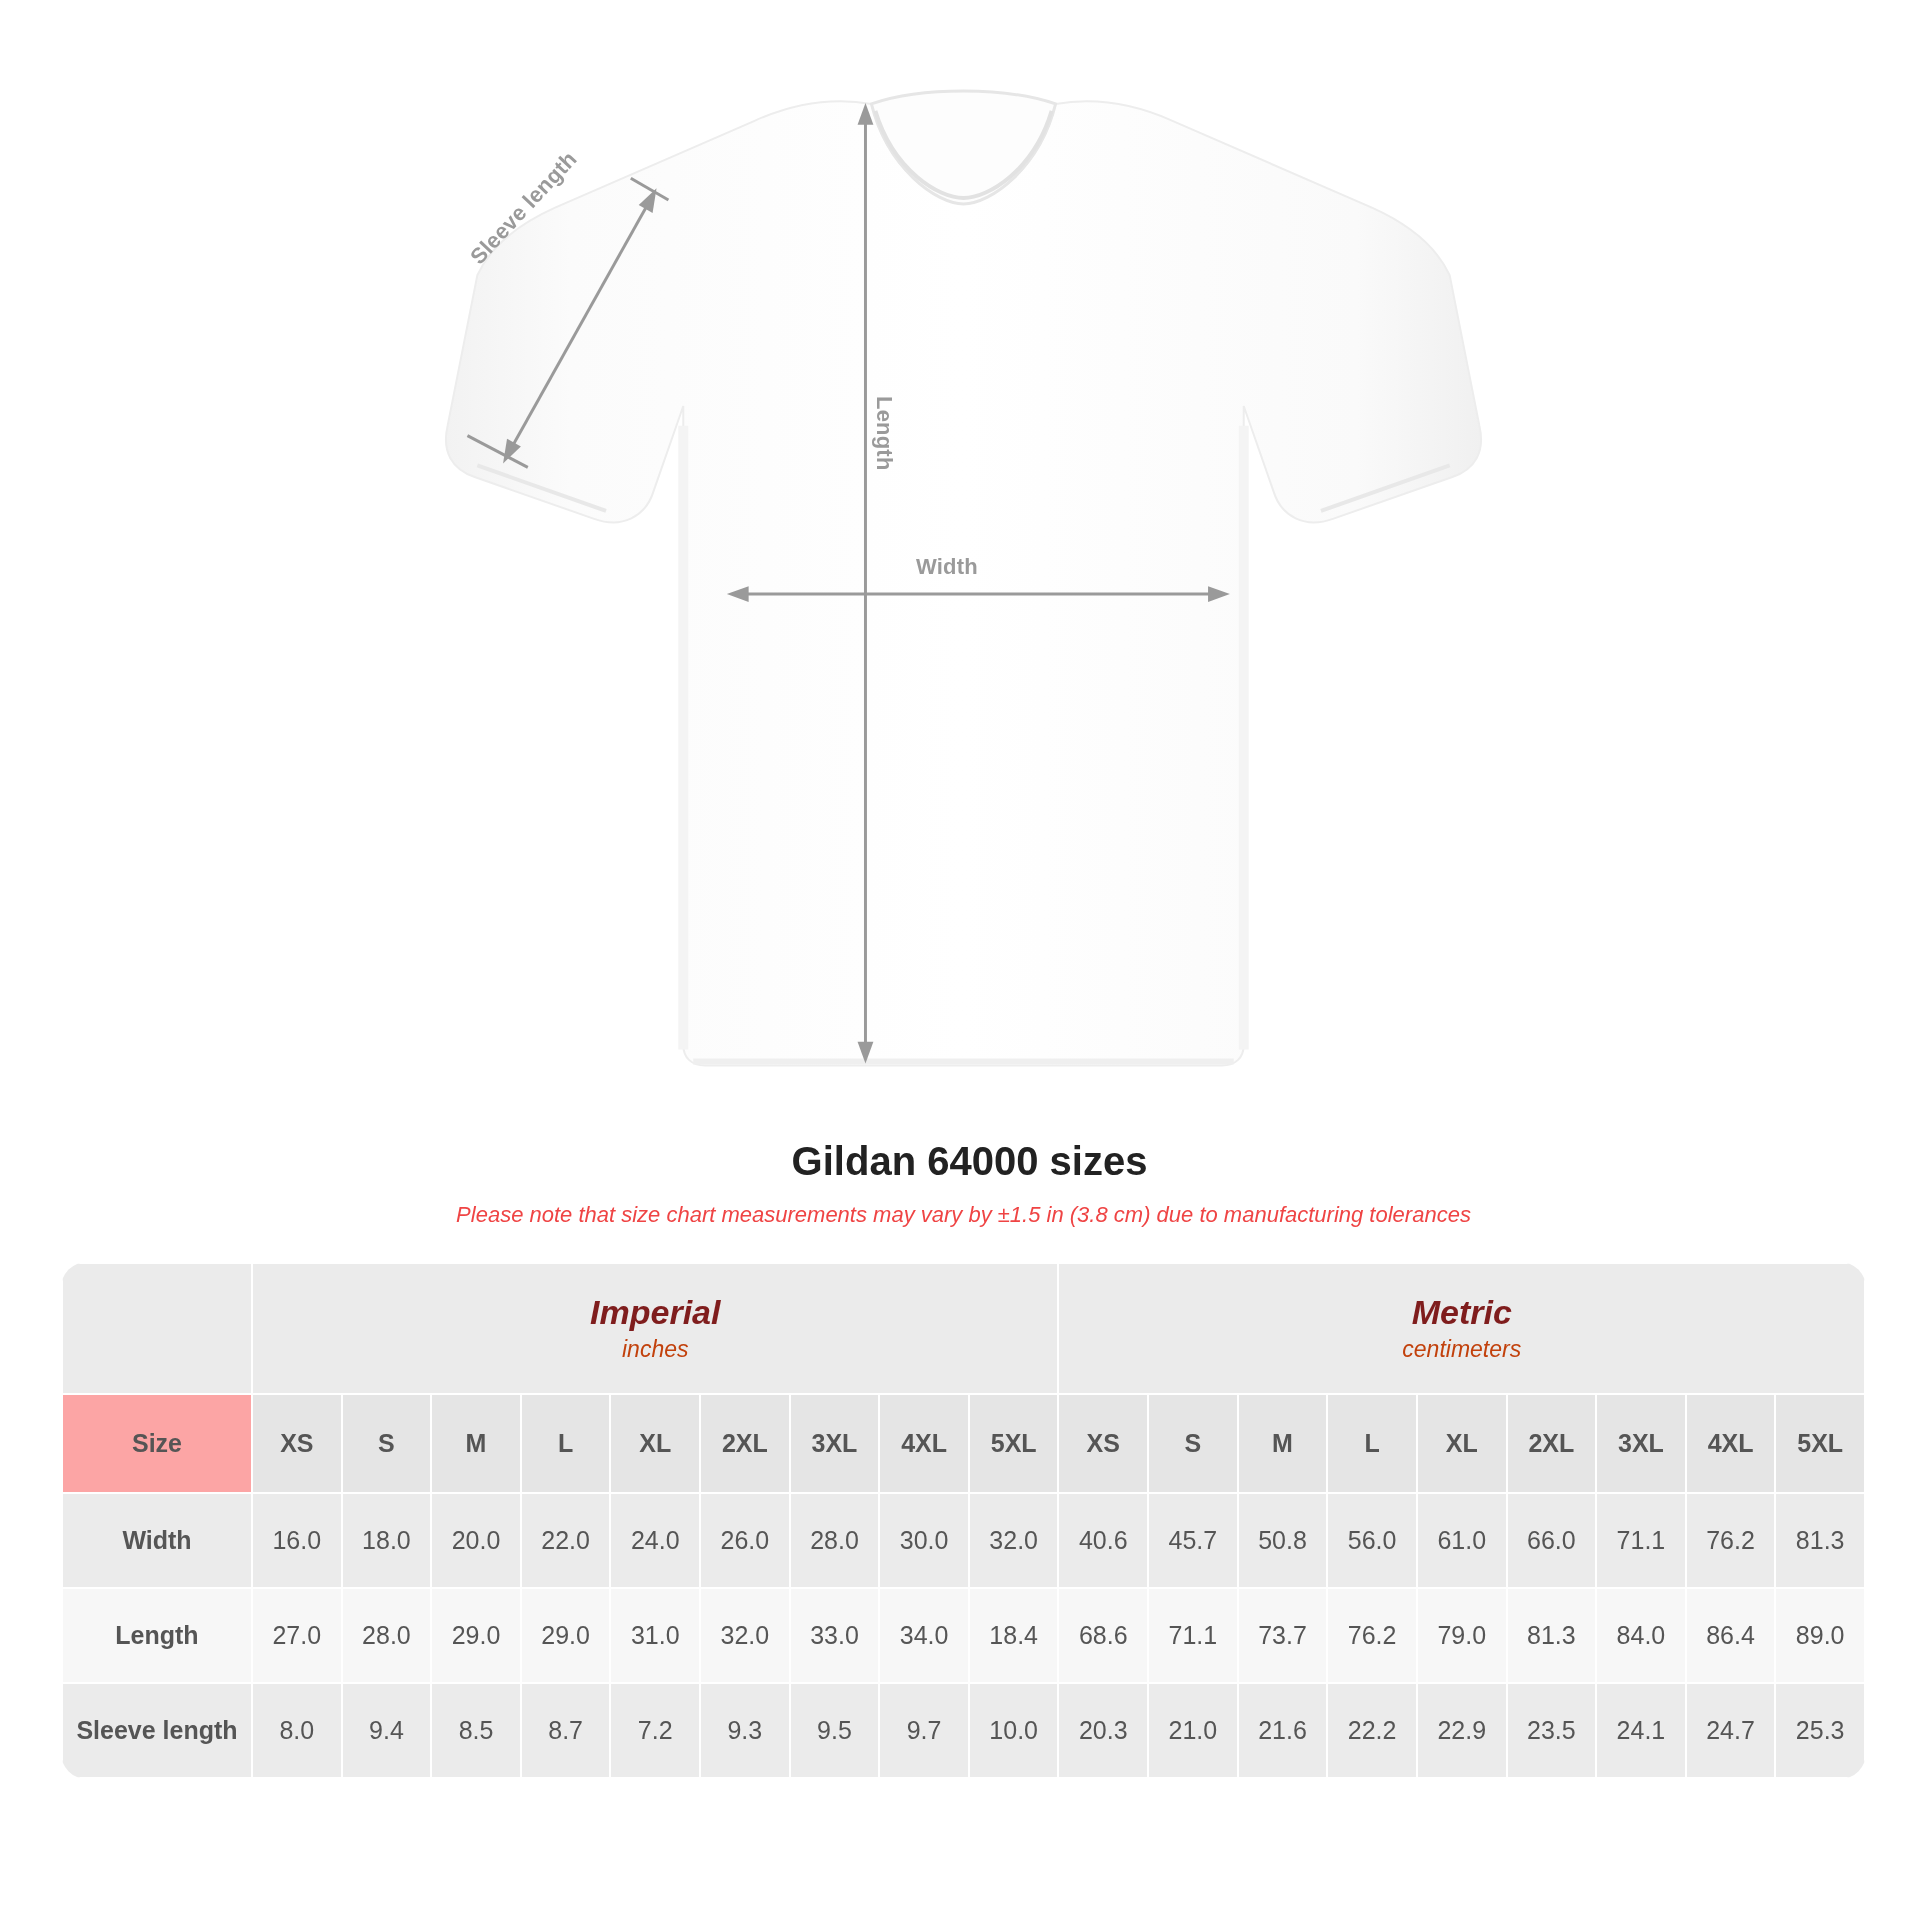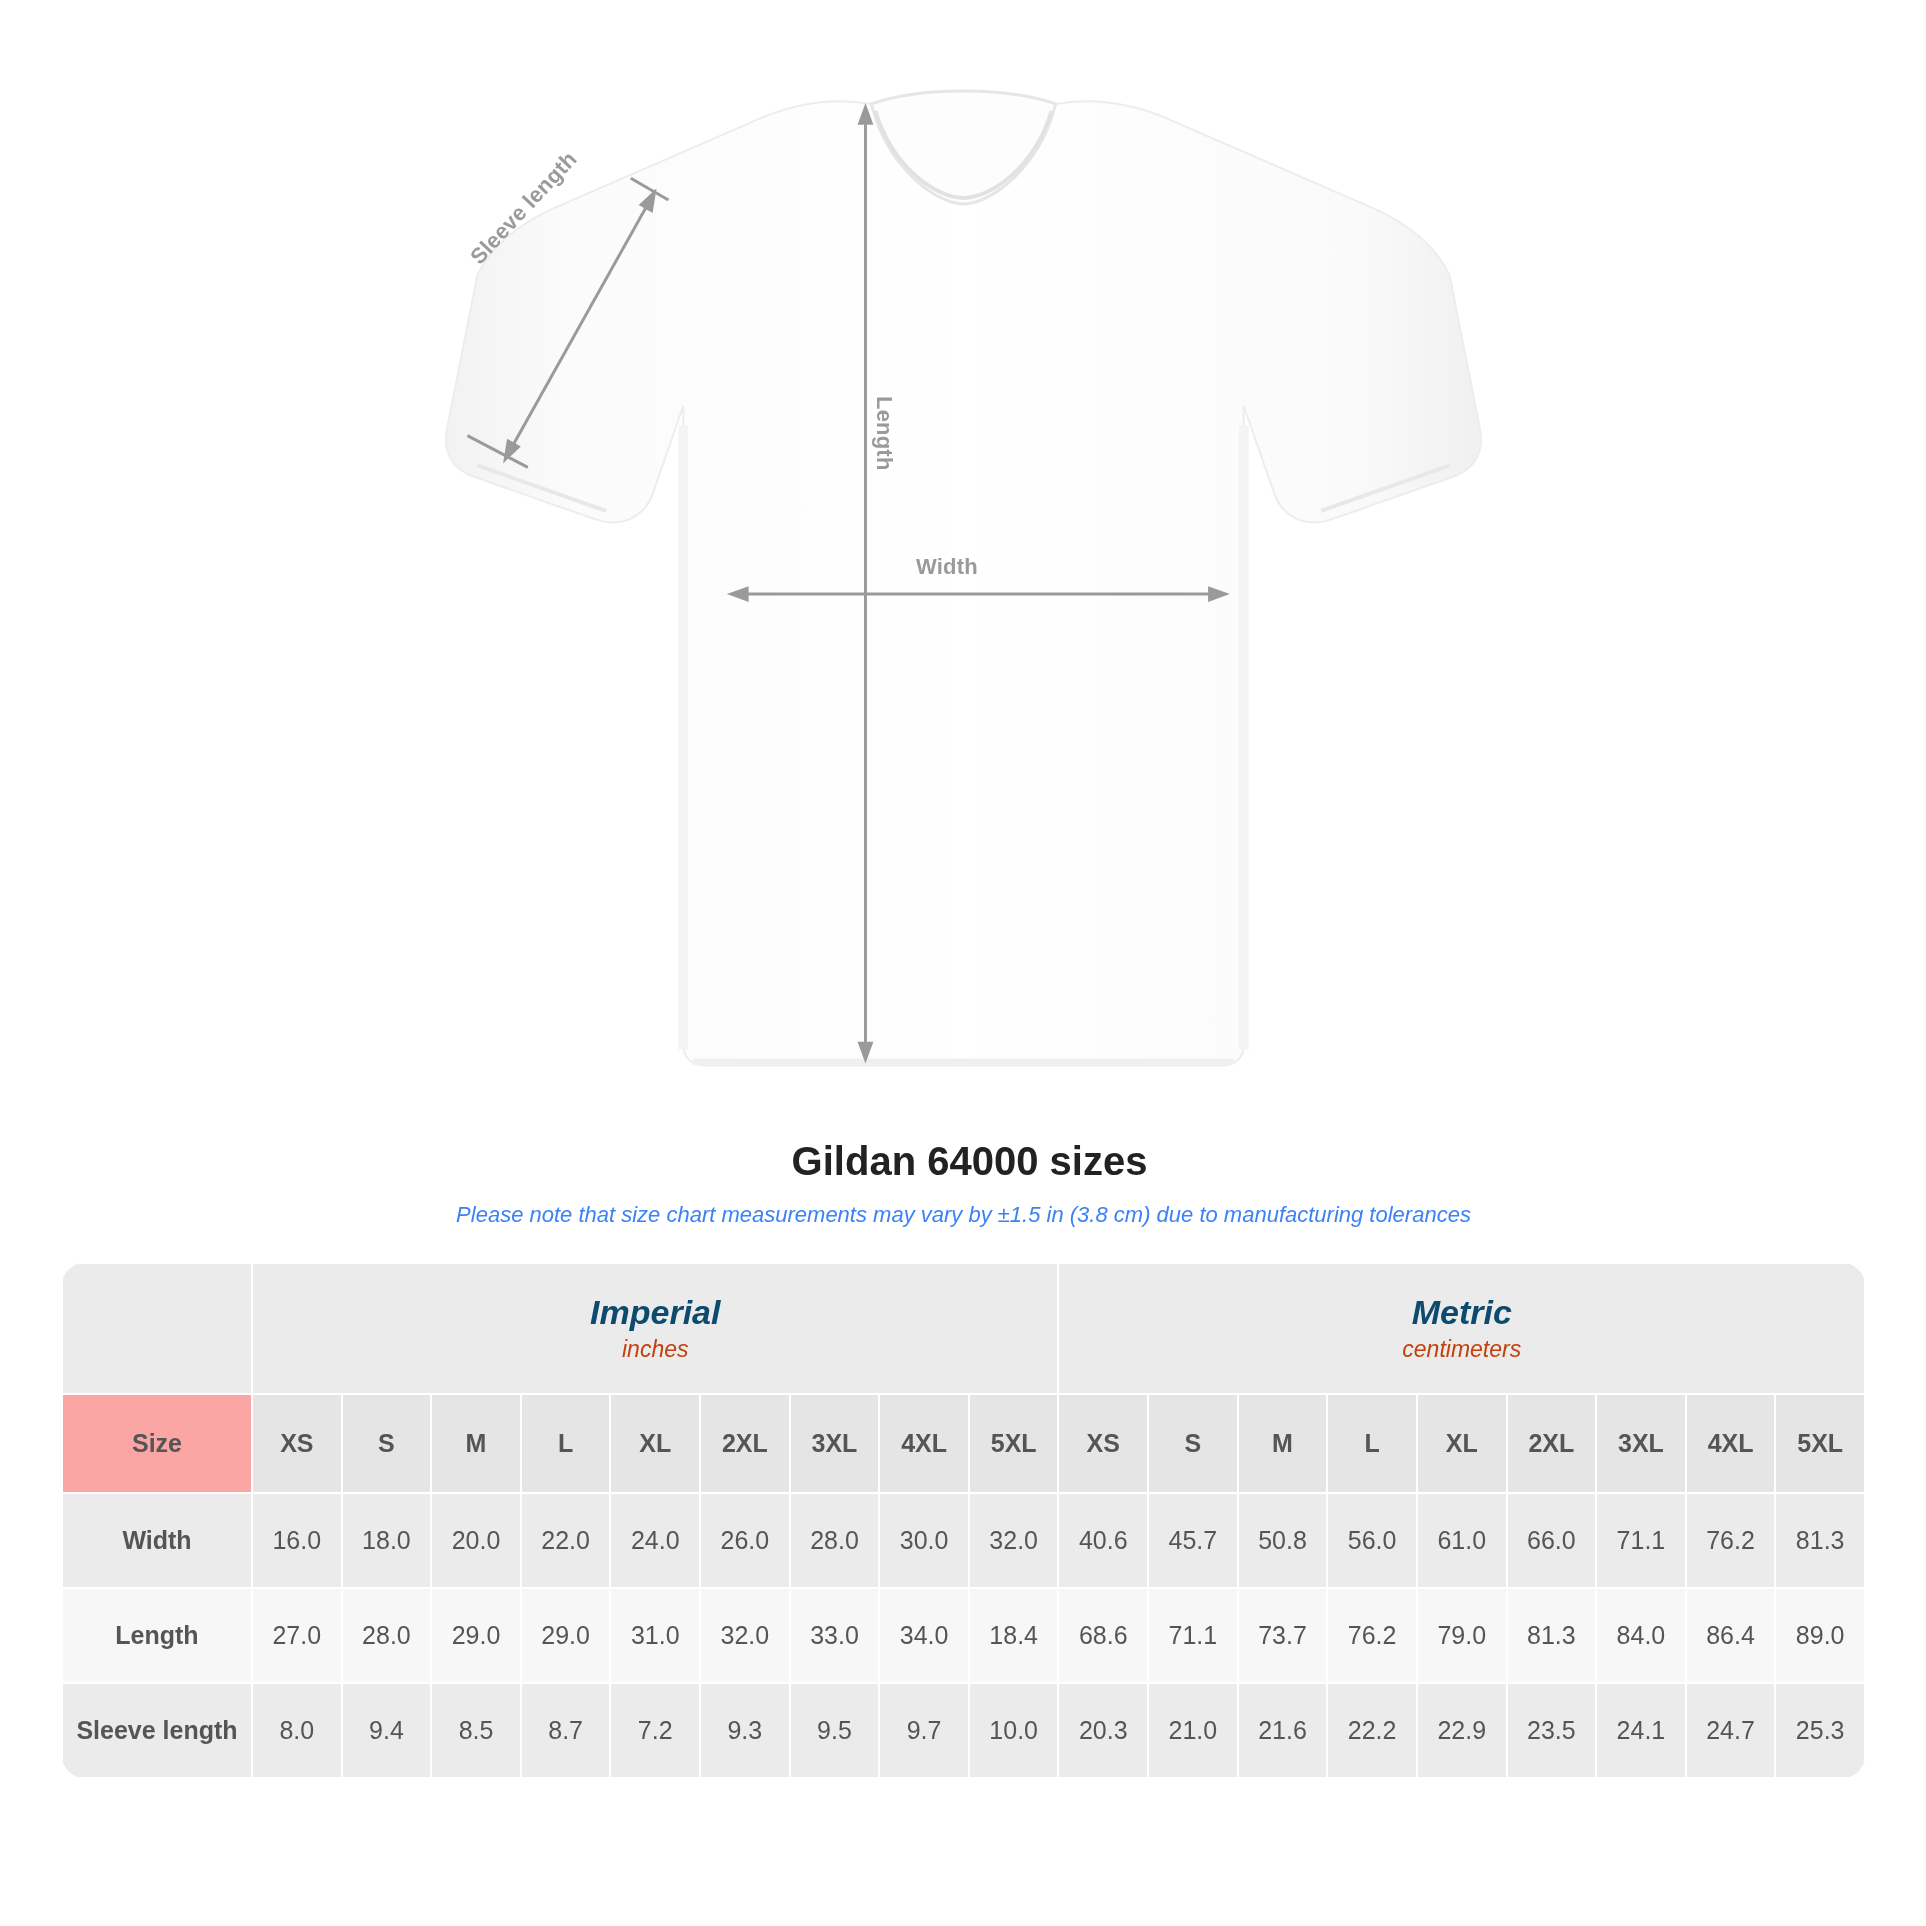--- a/index.html
+++ b/index.html
@@ -65,21 +65,21 @@
   }
   .chart-title {
     font-size: 40px;
     font-weight: bold;
     color: #222222;
     margin: 0 0 18px 12px;
   }
   .chart-note {
     font-size: 22px;
     font-style: italic;
-    color: #3b82f6;
+    color: #ef4444;
     margin: 11px;
   }
 
   
   .table-wrap {
     margin: 34px 61px 0 61px;
     border-radius: 26px;
     overflow: hidden;
   }
   table.size-table {
@@ -96,21 +96,21 @@
   }
   .unit-head td {
     background: #ebebeb;
     padding: 26px 0 30px 0;
     border: none;
   }
   .unit-title {
     font-size: 34px;
     font-style: italic;
     font-weight: bold;
-    color: #0c4a6e;
+    color: #7f1d1d;
     line-height: 1.35;
   }
   .unit-sub {
     font-size: 23px;
     font-style: italic;
     color: #c2410c;
   }
   .hdr-row td {
     background: #e5e5e5;
     padding: 34px 0;

